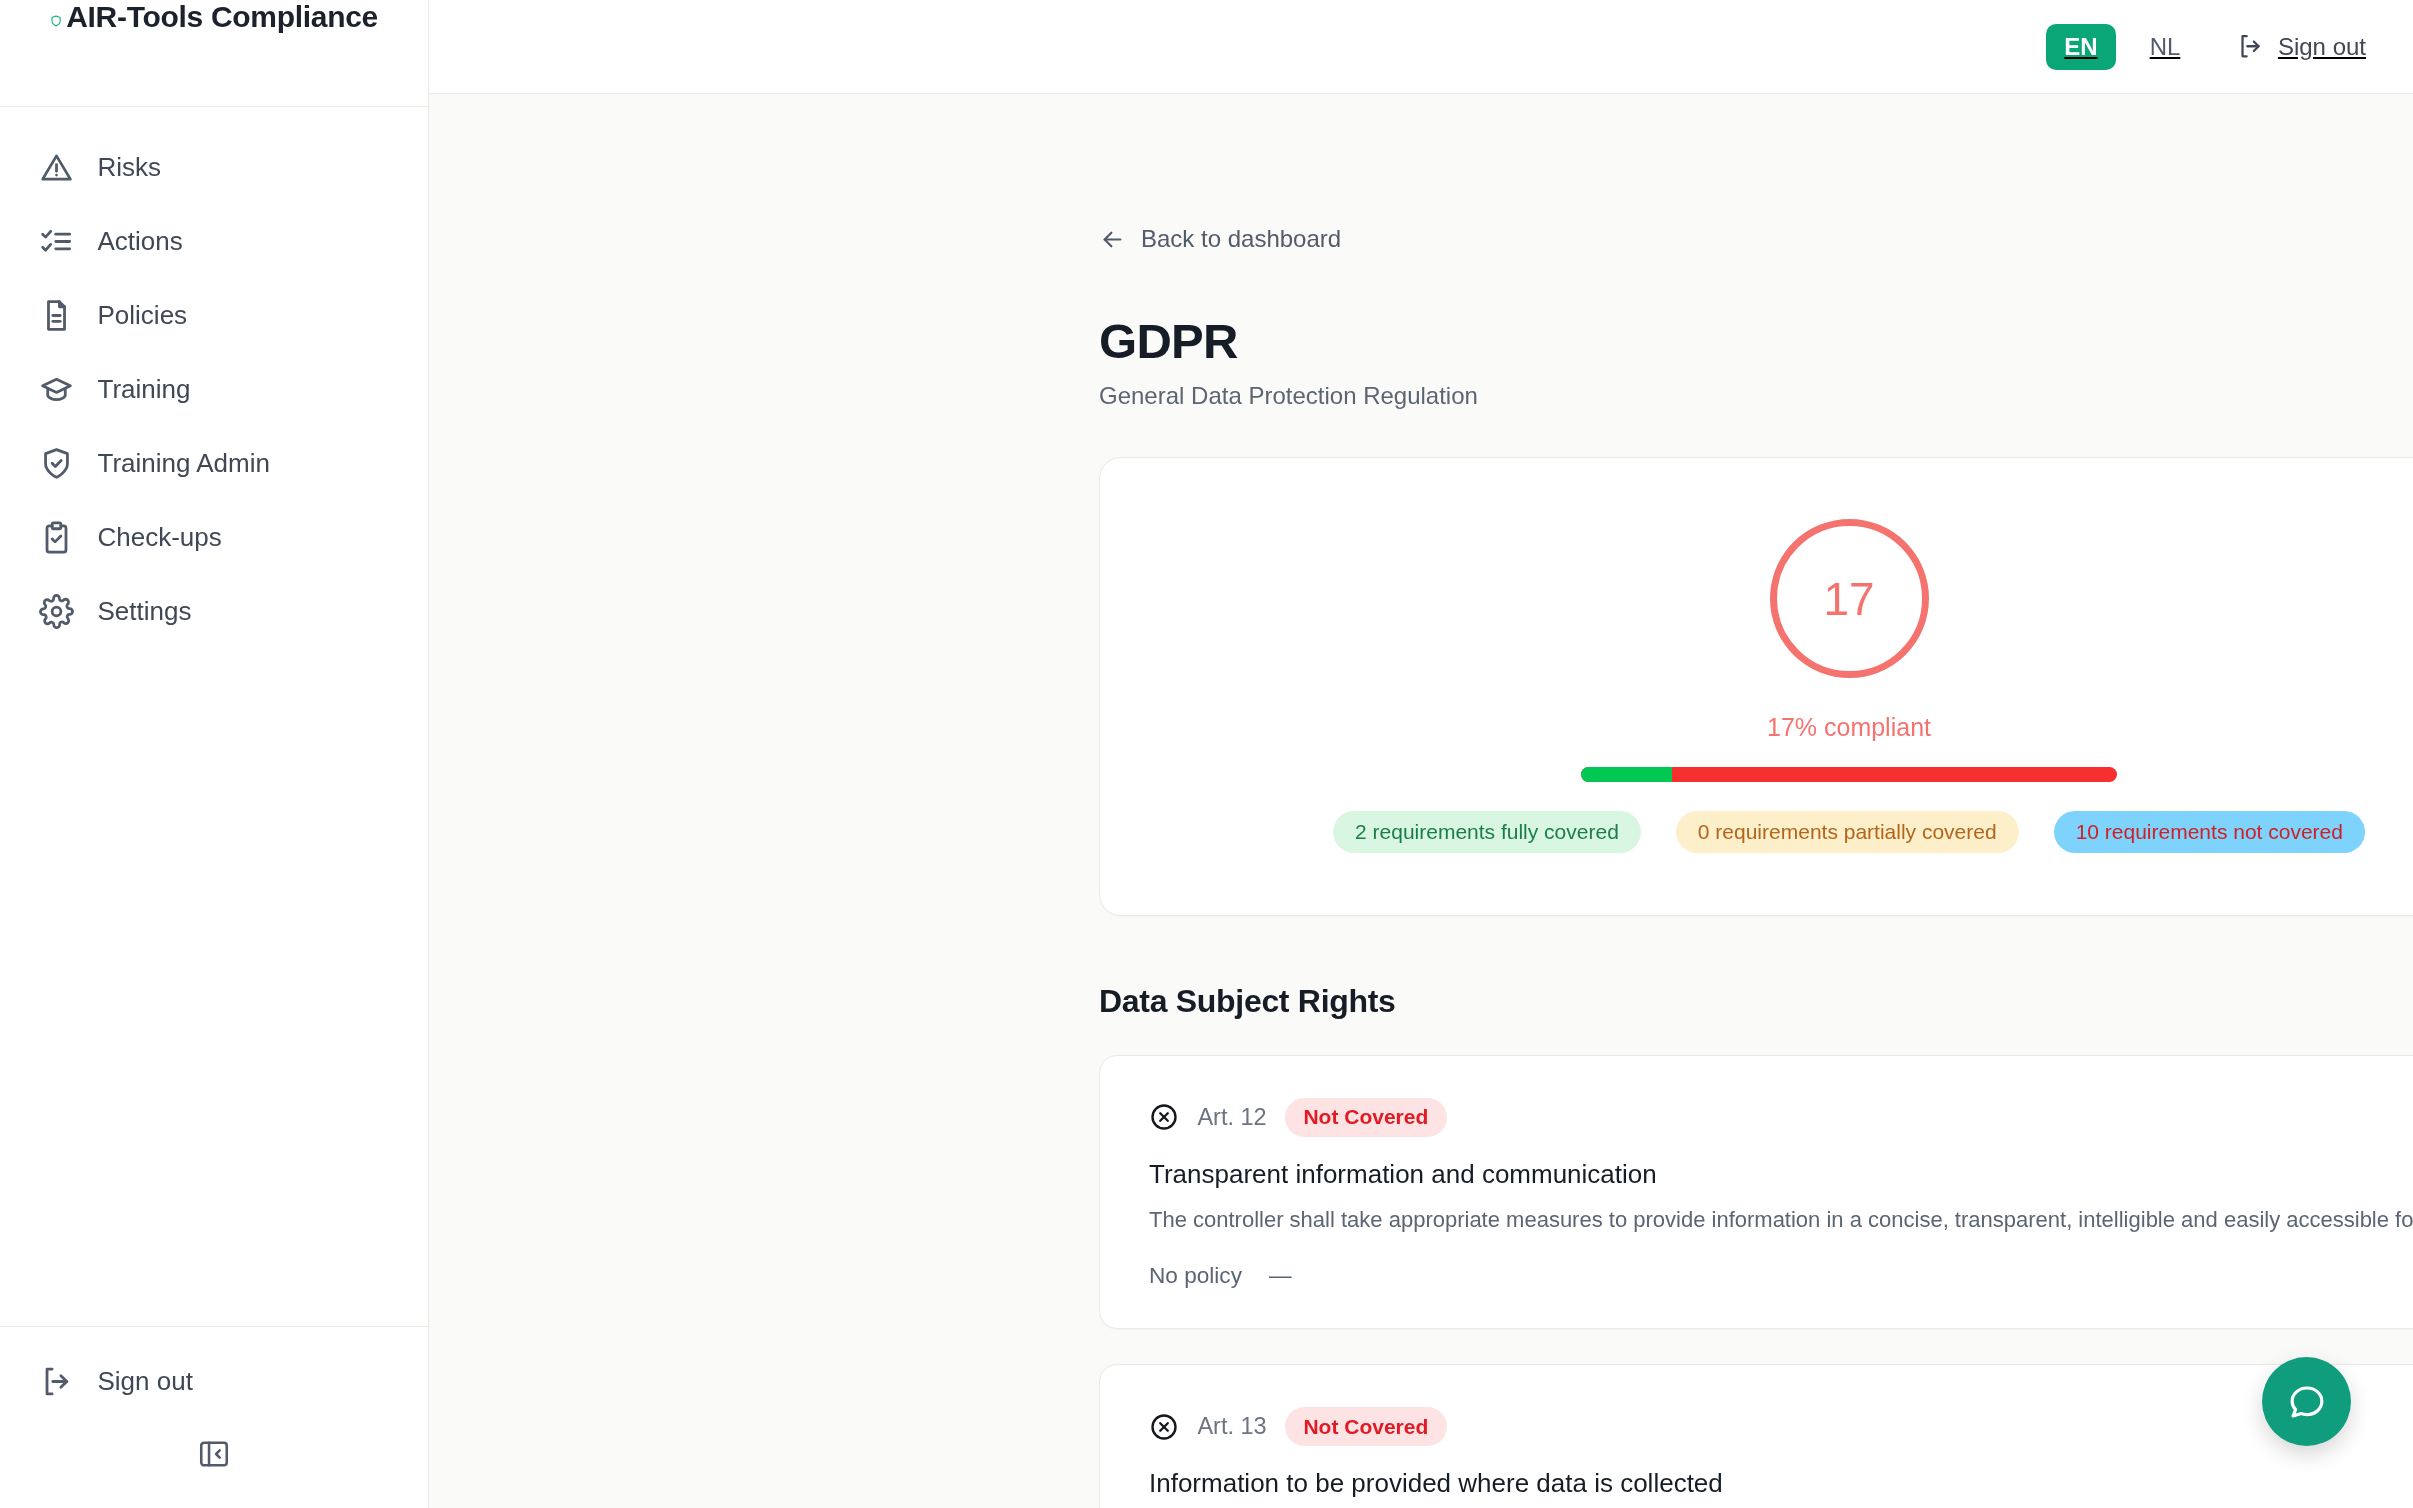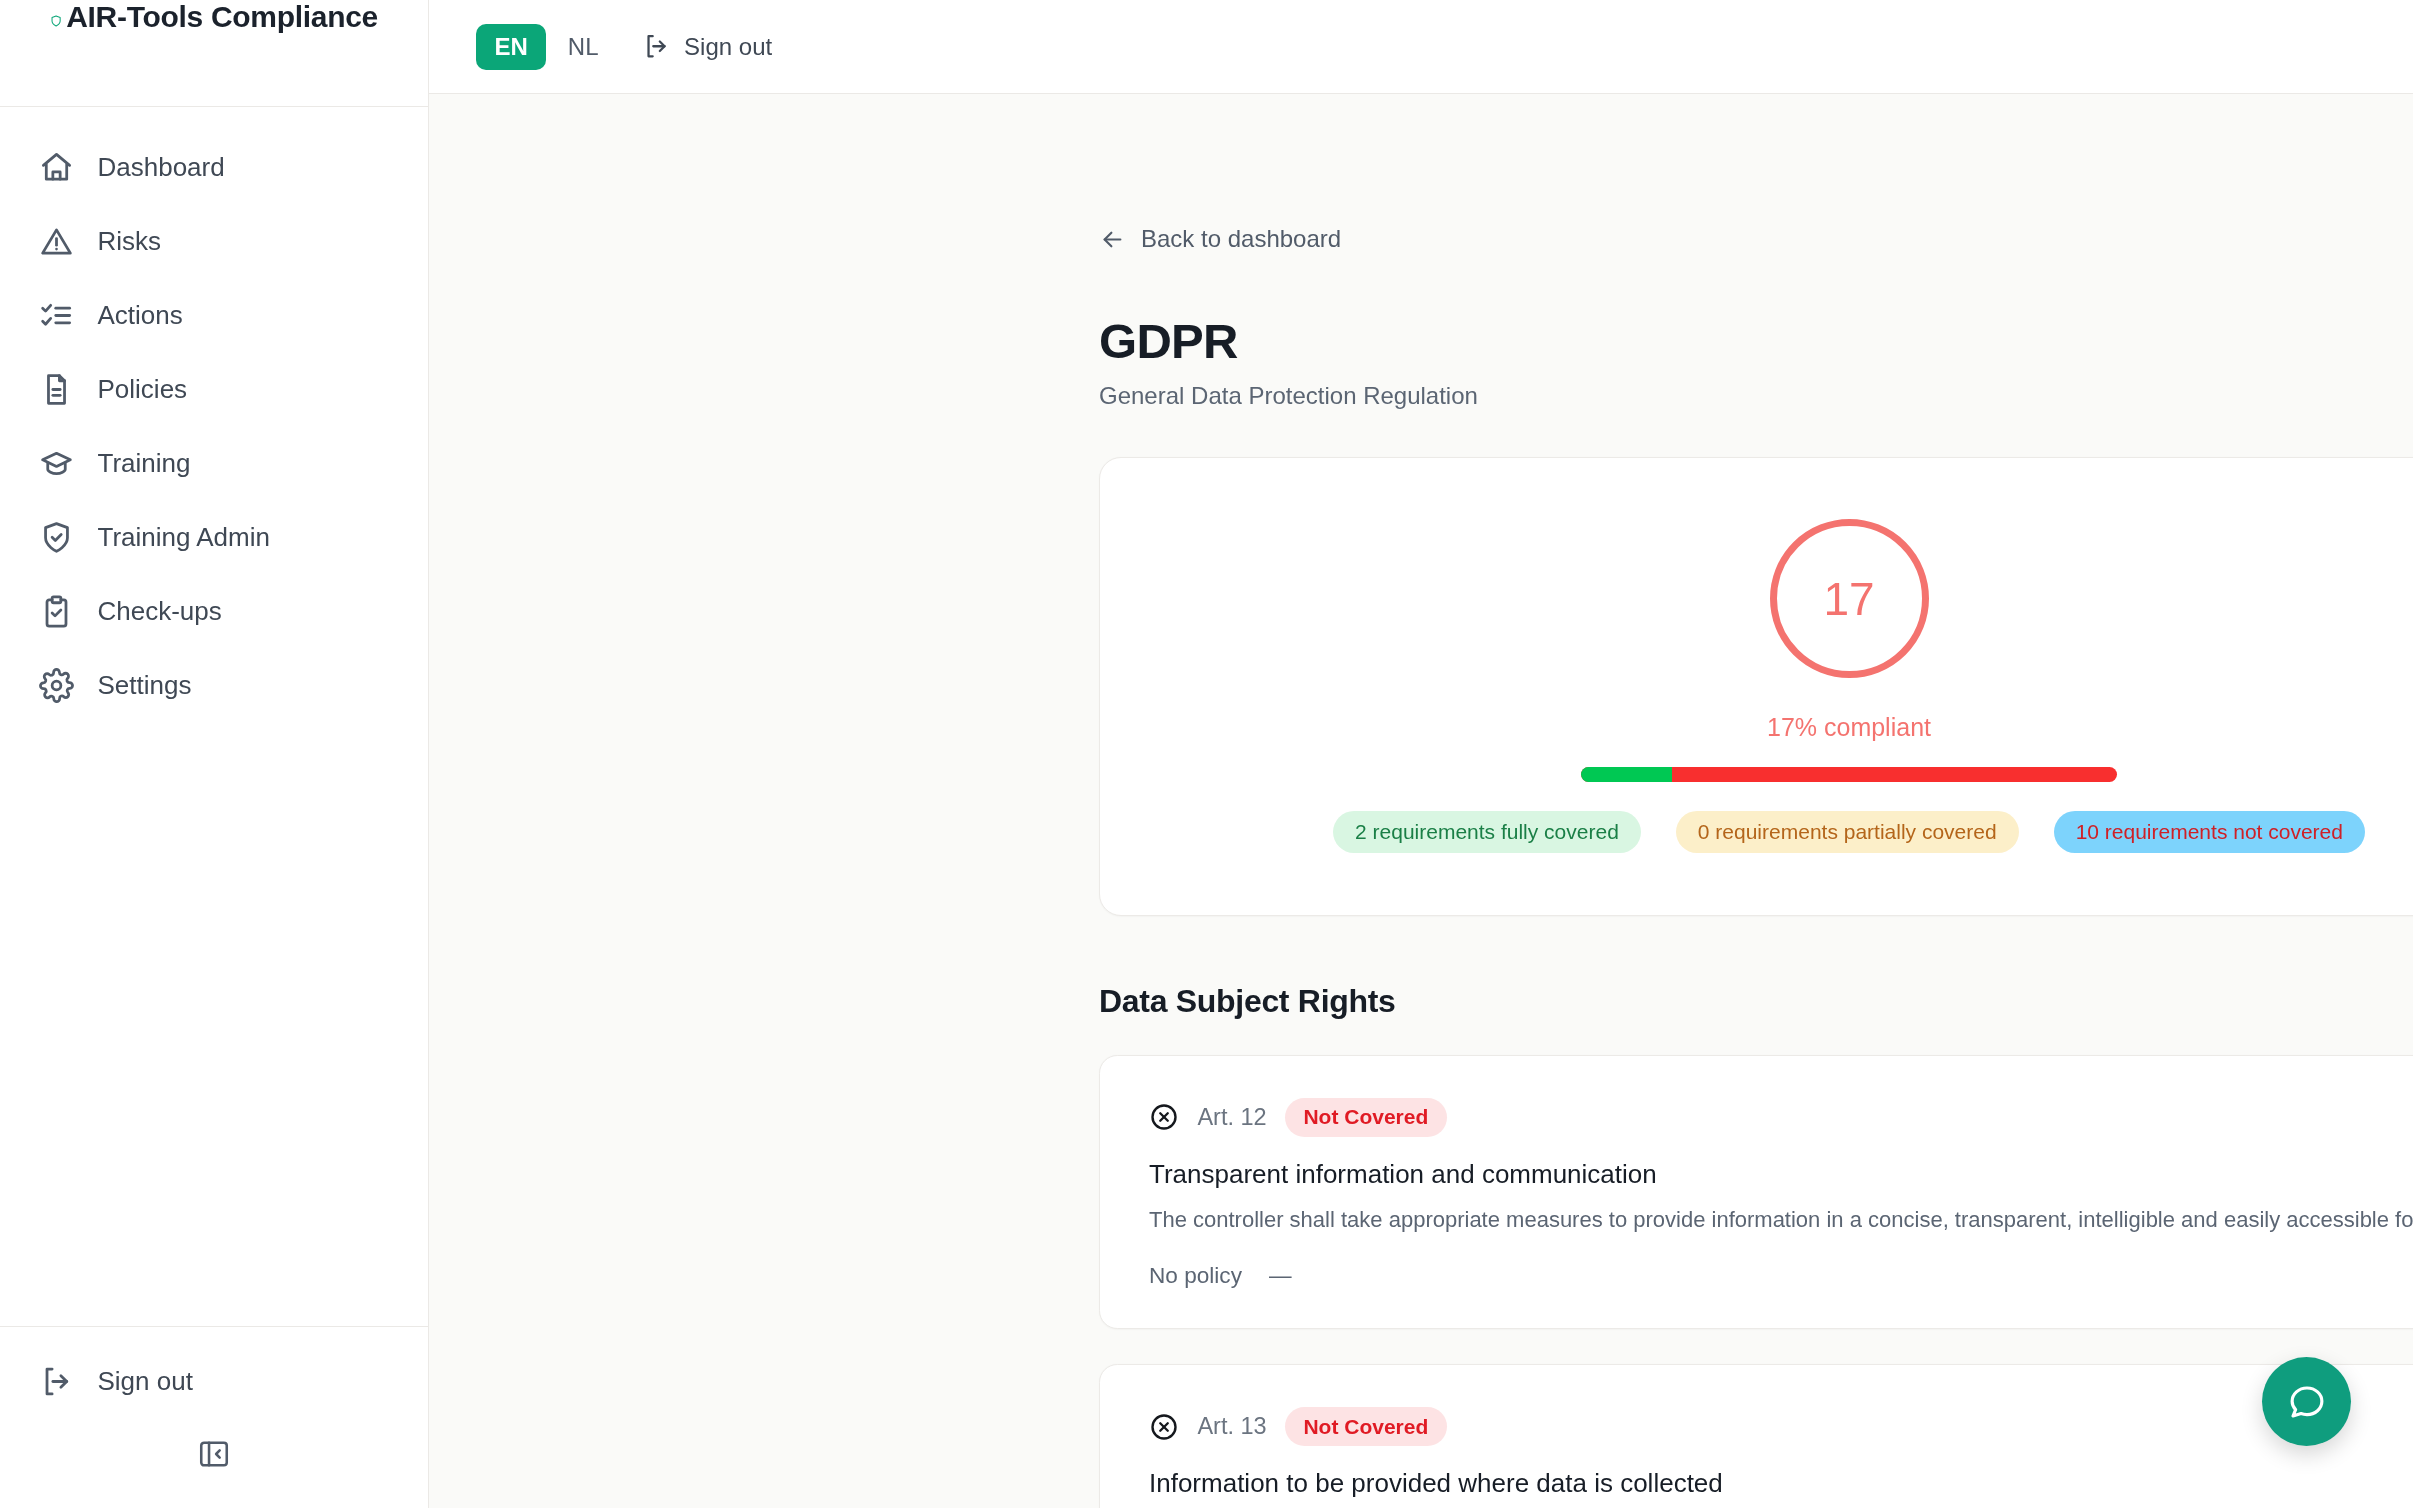--- a/index.html
+++ b/index.html
@@ -62,22 +62,22 @@
   .main {
     flex: 1 1 auto; height: 1508px;
     background: #fafaf8;
     display: flex; flex-direction: column;
     overflow: hidden;
   }
   .topbar {
     height: 94px; flex: 0 0 94px;
     background: #ffffff;
     border-bottom: 1.7px solid #ebe9e6;
-    display: flex; align-items: center; 
-    padding: 0 47px; gap: 10px;
+    display: flex; align-items: center; justify-content: flex-end;
+    padding: 0 47px; gap: 22px; text-decoration: underline;
   }
   .lang-pill {
     background: #0ba678; color: #ffffff;
     font-size: 24px; font-weight: 600;
     padding: 11px 18.4px; border-radius: 10px;
     cursor: pointer; line-height: 1;
   }
   .lang-plain {
     color: #515b69; font-size: 24px; font-weight: 500;
     padding: 11px 11.7px; cursor: pointer; line-height: 1;
@@ -193,28 +193,20 @@
 
   <aside class="sidebar">
     <div class="brand">
       <svg class="brand-logo" viewBox="0 0 24 24" fill="none" stroke="#0ba678" stroke-width="2" stroke-linecap="round" stroke-linejoin="round">
         <path d="M12 22s8-4 8-10V5l-8-3-8 3v7c0 6 8 10 8 10z"></path>
       </svg>
       <div class="brand-title">AIR-Tools Compliance</div>
     </div>
 
     <nav class="nav">
-      <div class="nav-item">
-        <svg class="nav-icon" viewBox="0 0 24 24" fill="none" stroke="#515b69" stroke-width="1.9" stroke-linecap="round" stroke-linejoin="round">
-          <path d="M3 10.5L12 3l9 7.5"></path>
-            <path d="M5 9.8V20h14V9.8"></path>
-            <path d="M9.5 20v-5h5v5"></path>
-        </svg>
-        <span class="nav-label">Dashboard</span>
-      </div>
       <div class="nav-item">
         <svg class="nav-icon" viewBox="0 0 24 24" fill="none" stroke="#515b69" stroke-width="1.9" stroke-linecap="round" stroke-linejoin="round">
           <path d="M12 4L2.5 20h19L12 4z"></path>
             <path d="M12 10v4.5"></path>
             <circle cx="12" cy="17.2" r="0.9" fill="#515b69" stroke="none"></circle>
         </svg>
         <span class="nav-label">Risks</span>
       </div>
       <div class="nav-item">
         <svg class="nav-icon" viewBox="0 0 24 24" fill="none" stroke="#515b69" stroke-width="1.9" stroke-linecap="round" stroke-linejoin="round">

